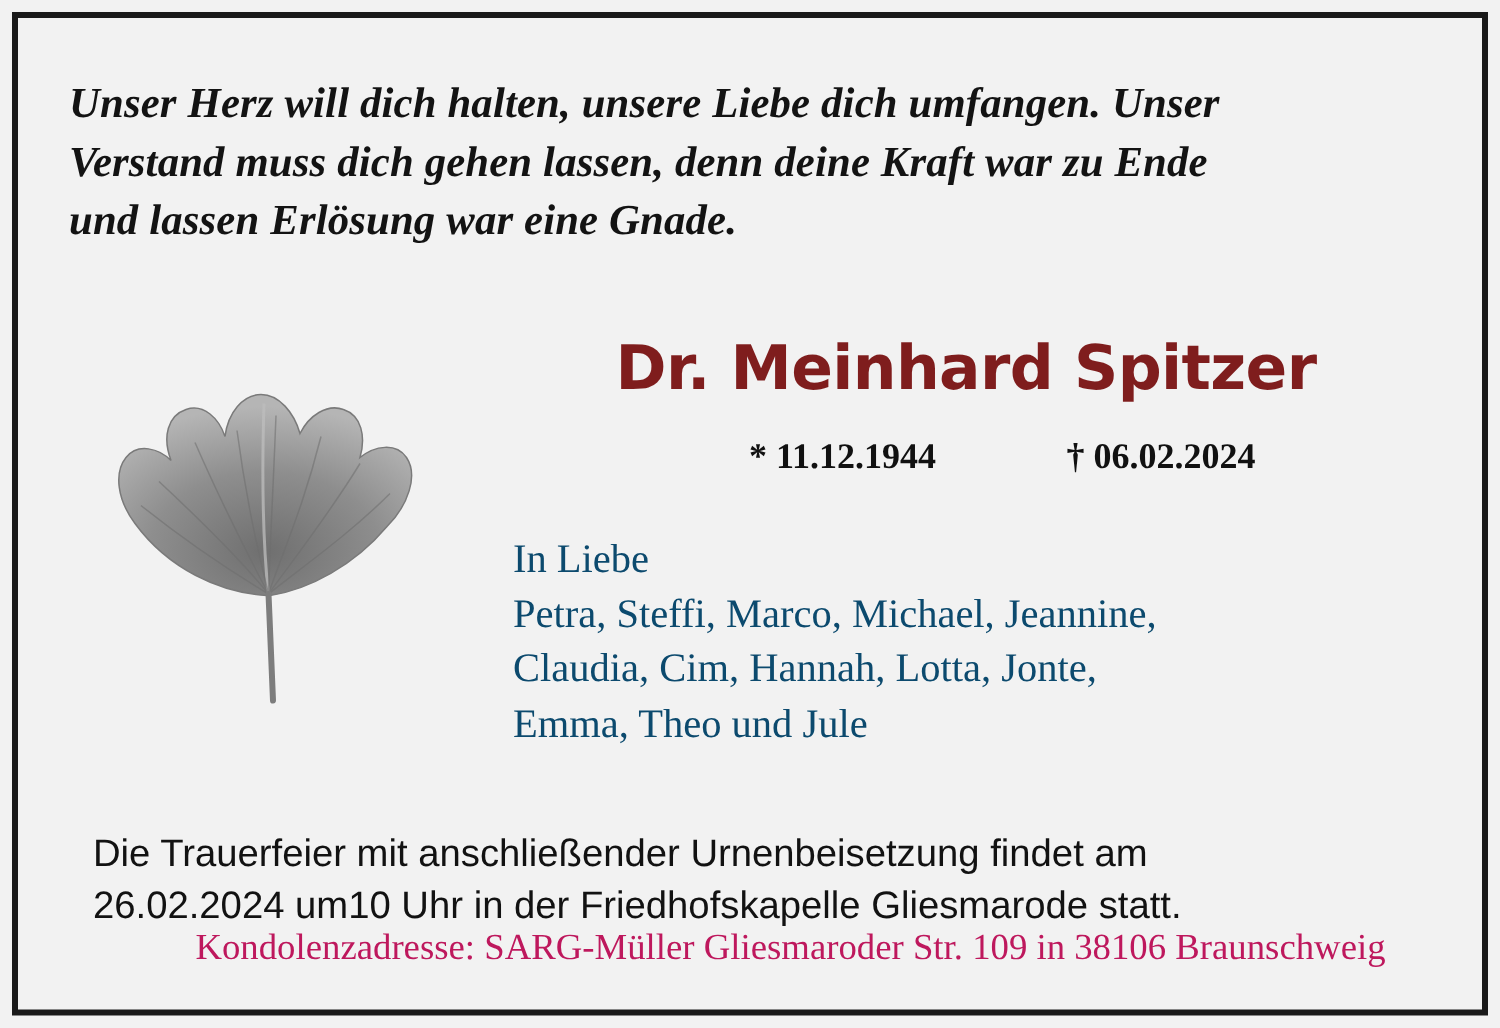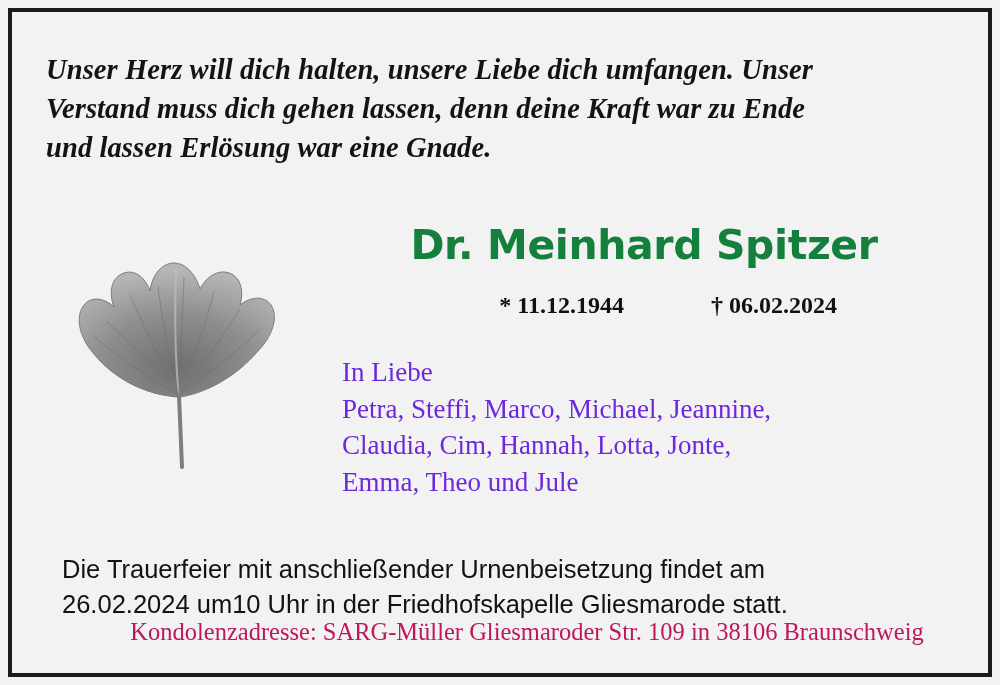--- a/index.html
+++ b/index.html
@@ -68,21 +68,21 @@
     position: absolute;
     left: 300px;
     top: 196px;
     width: 640px;
     text-align: center;
     font-family: "DejaVu Sans", sans-serif;
     font-weight: 700;
     font-size: 41px;
     line-height: 50px;
     letter-spacing: -0.4px;
-    color: #15803d;
+    color: #7f1d1d;
   }
   .dates {
     position: absolute;
     left: 300px;
     top: 266px;
     width: 620px;
     font-family: "Liberation Serif", serif;
     font-weight: 700;
     font-size: 24px;
     line-height: 30px;
@@ -100,21 +100,21 @@
 
   
   .family {
     position: absolute;
     left: 318px;
     top: 330px;
     width: 620px;
     font-family: "Liberation Serif", serif;
     font-size: 27px;
     line-height: 36.5px;
-    color: #6d28d9;
+    color: #0c4a6e;
   }
 
   
   .ceremony {
     position: absolute;
     left: 38px;
     top: 508px;
     width: 905px;
     font-family: Liberation Sans, sans-serif;
     font-size: 25.5px;

